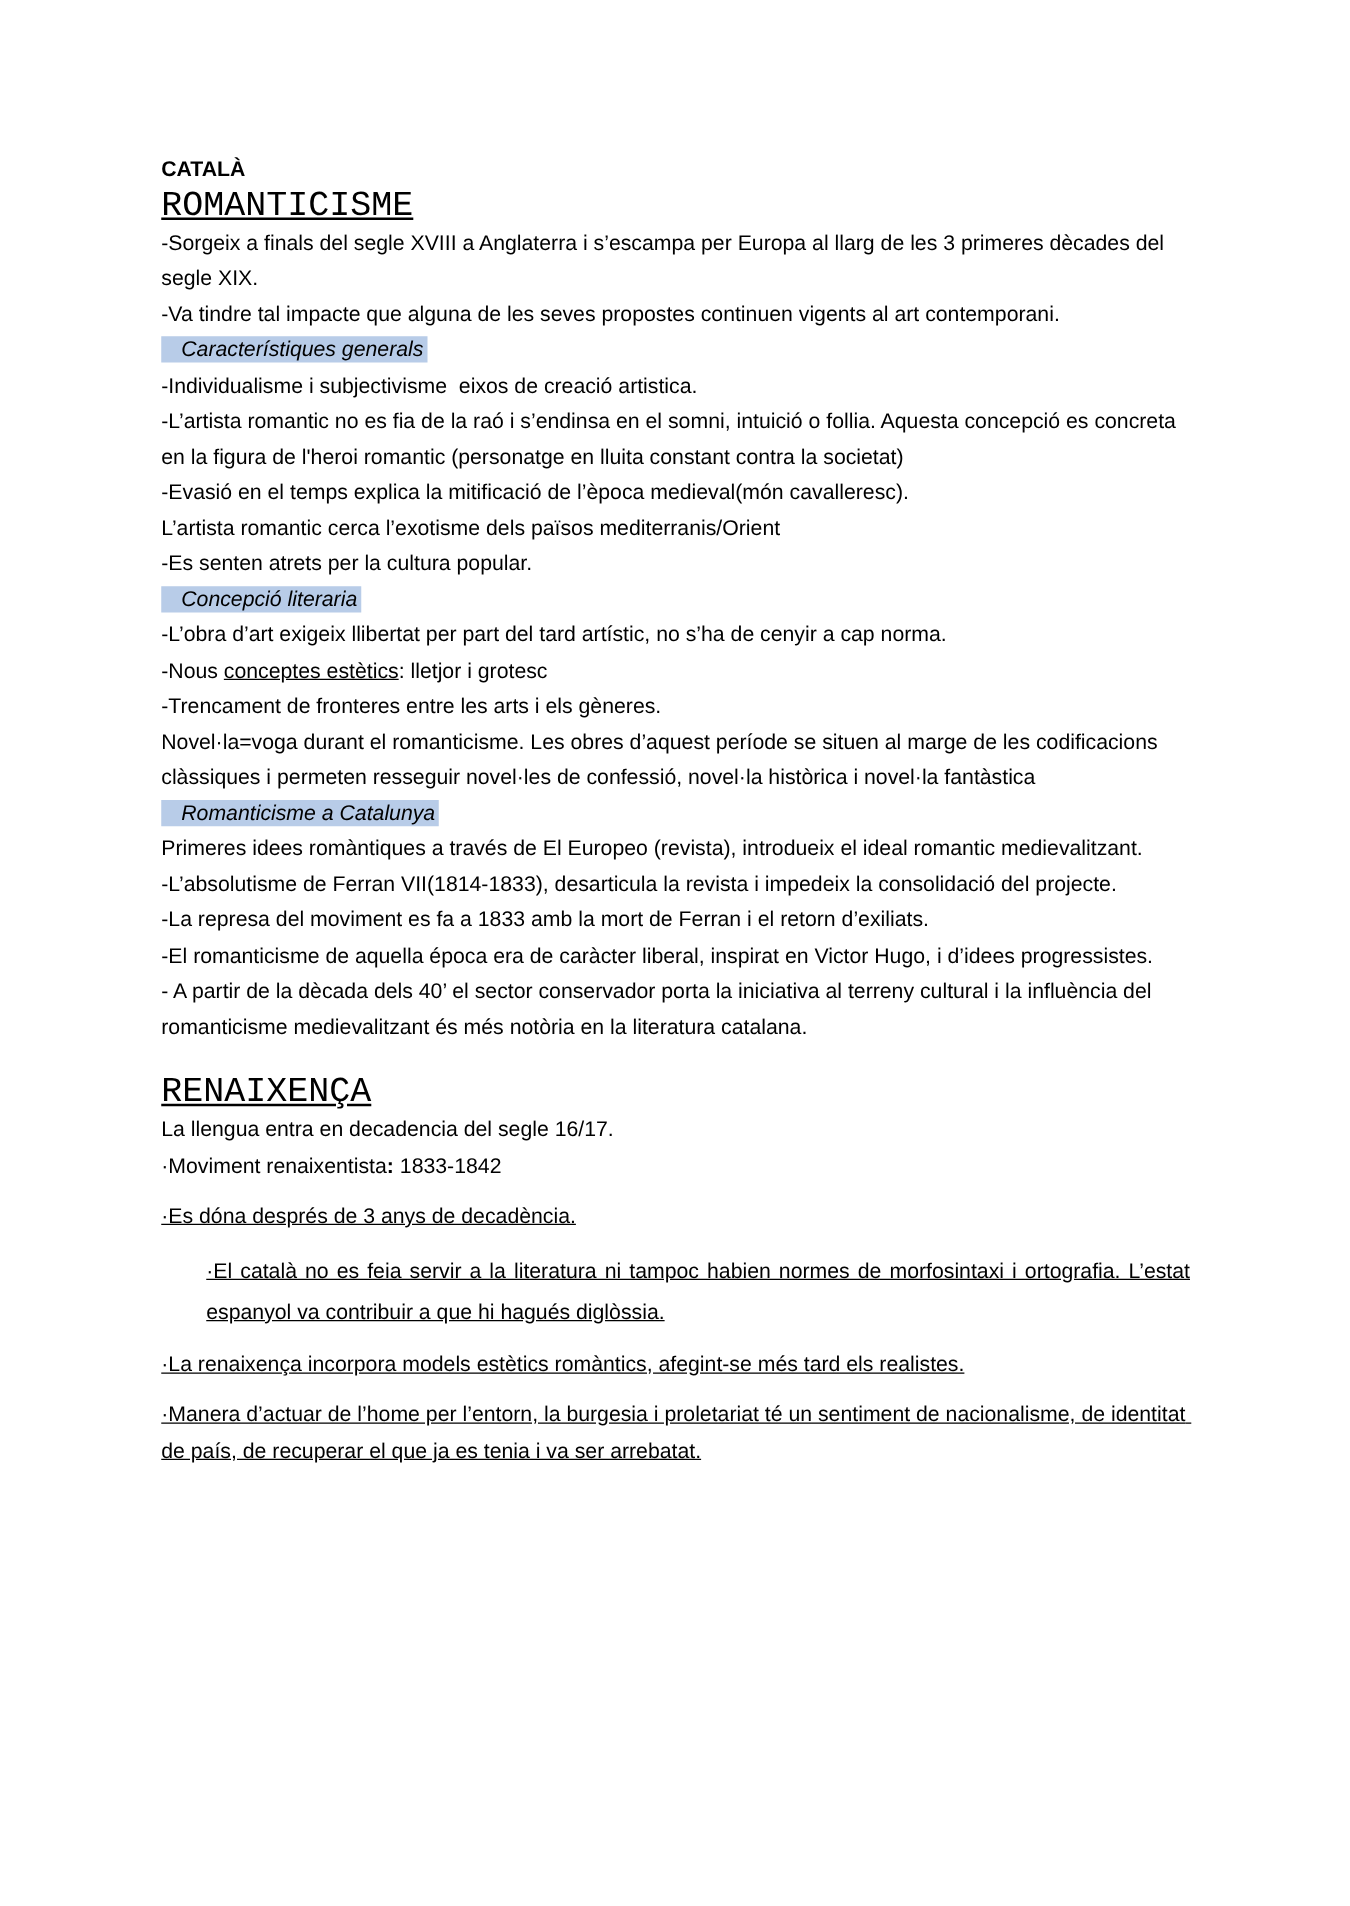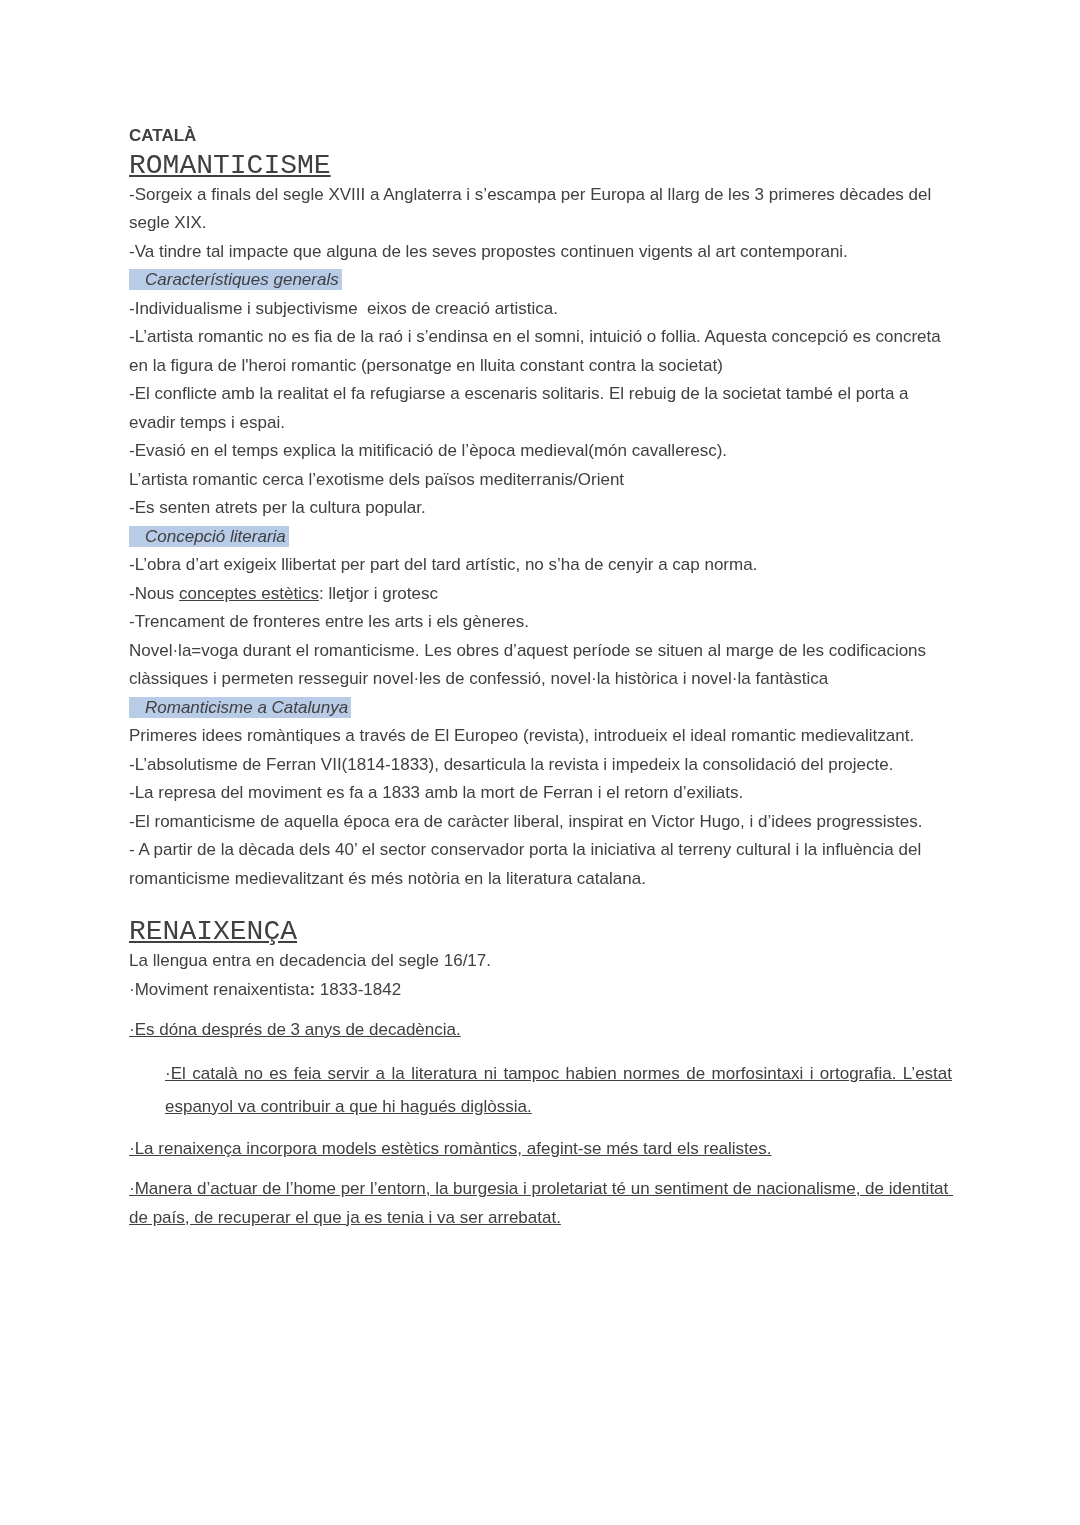--- a/index.html
+++ b/index.html
@@ -4,21 +4,21 @@
 <style>
   * { margin: 0; padding: 0; box-sizing: border-box; }
   html, body { background: #ffffff; }
   body { width: 1080px; }
   .page {
     position: relative;
     width: 1080px;
     height: 1525px;
     background: #ffffff;
     font-family: "Liberation Sans", sans-serif;
-    color: #404040;
+    color: #000000;
     overflow: hidden;
   }
   .content {
     position: absolute;
     left: 129px;
     top: 122px;
     width: 823px;
     font-size: 17px;
     line-height: 28.5px;
   }
@@ -48,21 +48,20 @@
 
     <p class="sec-title"><span class="u-title">ROMANTICISME</span></p>
 
     <p class="pre">-Sorgeix a finals del segle XVIII a Anglaterra i s’escampa per Europa al llarg de les 3 primeres dècades del segle XIX.</p>
     <p class="pre">-Va tindre tal impacte que alguna de les seves propostes continuen vigents al art contemporani.</p>
 
     <p><span class="hl">Característiques generals</span></p>
 
     <p class="pre">-Individualisme i subjectivisme  eixos de creació artistica.</p>
     <p class="pre">-L’artista romantic no es fia de la raó i s’endinsa en el somni, intuició o follia. Aquesta concepció es concreta en la figura de l'heroi romantic (personatge en lluita constant contra la societat)</p>
-    <p class="pre">-El conflicte amb la realitat el fa refugiarse a escenaris solitaris. El rebuig de la societat també el porta a evadir temps i espai.</p>
     <p class="pre">-Evasió en el temps explica la mitificació de l’època medieval(món cavalleresc).</p>
     <p class="pre">L’artista romantic cerca l’exotisme dels països mediterranis/Orient</p>
     <p class="pre">-Es senten atrets per la cultura popular.</p>
 
     <p><span class="hl">Concepció literaria</span></p>
 
     <p class="pre">-L’obra d’art exigeix llibertat per part del tard artístic, no s’ha de cenyir a cap norma.</p>
     <p class="pre"><span>-Nous </span><span class="u">conceptes estètics</span><span>: lletjor i grotesc</span></p>
     <p class="pre">-Trencament de fronteres entre les arts i els gèneres.</p>
     <p class="pre">Novel·la=voga durant el romanticisme. Les obres d’aquest període se situen al marge de les codificacions clàssiques i permeten resseguir novel·les de confessió, novel·la històrica i novel·la fantàstica</p>

